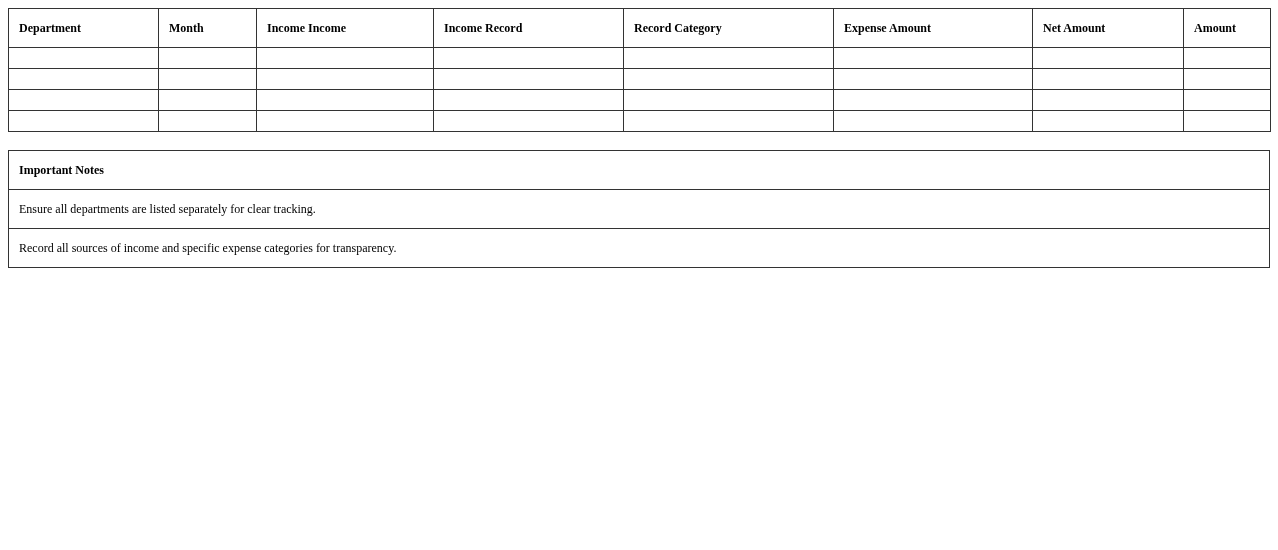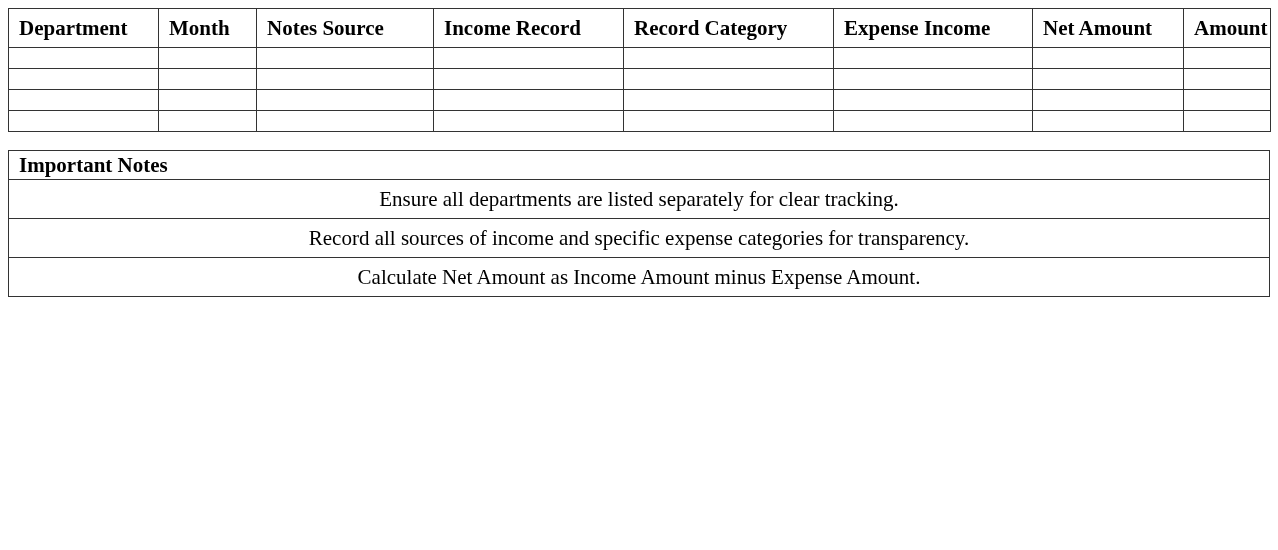--- a/index.html
+++ b/index.html
@@ -12,54 +12,54 @@
     table {
       border-collapse: collapse;
       position: absolute;
       left: 8px;
       width: 1262px;
       table-layout: fixed;
     }
     td, th {
       border: 1px solid #333333;
       padding: 0 10px;
-      font-size: 21px;
+      font-size: 12px;
       text-align: left;
       vertical-align: middle;
       box-sizing: border-box;
     }
     #budget-table { top: 8px; }
     #budget-table th { font-weight: bold; height: 39px; }
     #budget-table td { height: 21px; }
     #notes-table { top: 150px; }
-    #notes-table th { font-weight: bold; height: 29px; }
-    #notes-table td { height: 39px; text-align: center; }
+    #notes-table th { font-weight: bold; height: 39px; }
+    #notes-table td { height: 39px; }
   </style>
 </head>
 <body>
 
 <table id="budget-table">
   <colgroup>
     <col style="width:150px">
       <col style="width:98px">
       <col style="width:177px">
       <col style="width:190px">
     <col style="width:210px">
       <col style="width:199px">
       <col style="width:151px">
       <col style="width:87px">
   </colgroup>
   <thead>
     <tr>
       <th>Department</th>
       <th>Month</th>
-      <th>Notes Source</th>
+      <th>Income Income</th>
       <th>Income Record</th>
       <th>Record Category</th>
-      <th>Expense Income</th>
+      <th>Expense Amount</th>
       <th>Net Amount</th>
       <th>Amount</th>
     </tr>
   </thead>
   <tbody>
     <tr>
       <td></td>
       <td></td>
       <td></td>
       <td></td>
@@ -107,17 +107,14 @@
       <th>Important Notes</th>
     </tr>
   </thead>
   <tbody>
     <tr>
       <td>Ensure all departments are listed separately for clear tracking.</td>
     </tr>
     <tr>
       <td>Record all sources of income and specific expense categories for transparency.</td>
     </tr>
-    <tr>
-      <td>Calculate Net Amount as Income Amount minus Expense Amount.</td>
-    </tr>
   </tbody>
 </table>
 
 </body></html>

